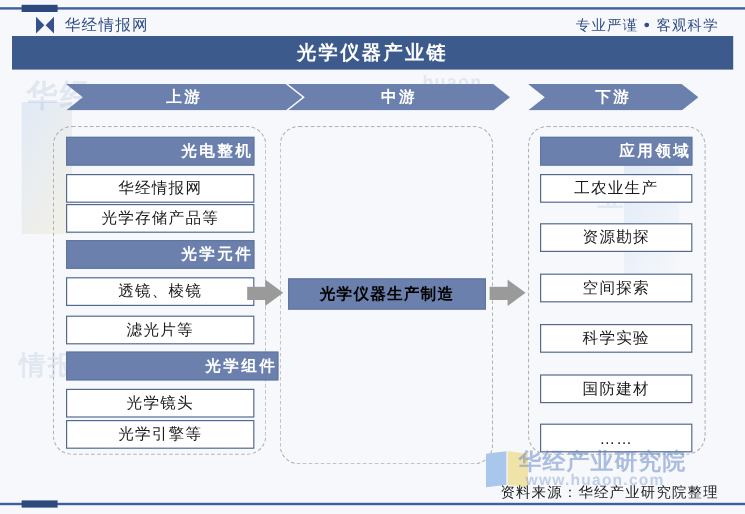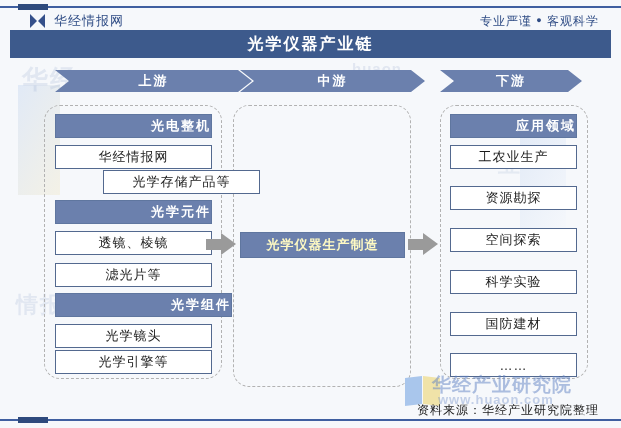--- a/index.html
+++ b/index.html
@@ -58,21 +58,21 @@
   .dashed-down{left:440px;top:105px;width:146px;height:272px;}
 
   
   .hdr-box{position:absolute;background:#6b80ad;border:1px solid #5f769f;color:#fff;
     display:flex;align-items:center;justify-content:flex-end;
     font-size:13px;font-weight:bold;letter-spacing:2px;}
   .item-box{position:absolute;background:#ffffff;border:1.3px solid #53698f;color:#1b1b1b;
     display:flex;align-items:center;justify-content:center;font-size:13px;letter-spacing:1px;}
 
   .mid-box{position:absolute;left:240px;top:232px;width:163px;height:24px;background:#6b80ad;
-    border:1px solid #5f769f;color:#fef9c3;display:flex;align-items:center;justify-content:center;
+    border:1px solid #5f769f;color:#000000;display:flex;align-items:center;justify-content:center;
     font-size:13px;font-weight:bold;letter-spacing:1px;}
 
   
   .conn{position:absolute;top:233px;width:30px;height:22px;}
   .conn .shaft{position:absolute;left:0;top:6px;width:17px;height:11px;background:#9a9a9a;}
   .conn .head{position:absolute;left:15px;top:0;width:0;height:0;
     border-top:11px solid transparent;border-bottom:11px solid transparent;border-left:15px solid #9a9a9a;}
   .conn-a{left:206px;}
   .conn-b{left:408px;}
 
@@ -138,21 +138,21 @@
   <div class="banner banner-down">
     <span>下游</span>
   </div>
 
   <div class="hdr-box" style="left:55px;top:114px;width:155px;height:22px;">
     <span>光电整机</span>
     </div>
   <div class="item-box" style="left:55px;top:145px;width:155px;height:22px;">
     <span>华经情报网</span>
     </div>
-  <div class="item-box" style="left:55px;top:170px;width:155px;height:22px;margin-left:48px;">
+  <div class="item-box" style="left:55px;top:170px;width:155px;height:22px;">
     <span>光学存储产品等</span>
     </div>
 
   <div class="hdr-box" style="left:55px;top:200px;width:155px;height:22px;">
     <span>光学元件</span>
     </div>
   <div class="item-box" style="left:55px;top:231px;width:155px;height:22px;">
     <span>透镜、棱镜</span>
     </div>
   <div class="item-box" style="left:55px;top:263px;width:155px;height:22px;">

